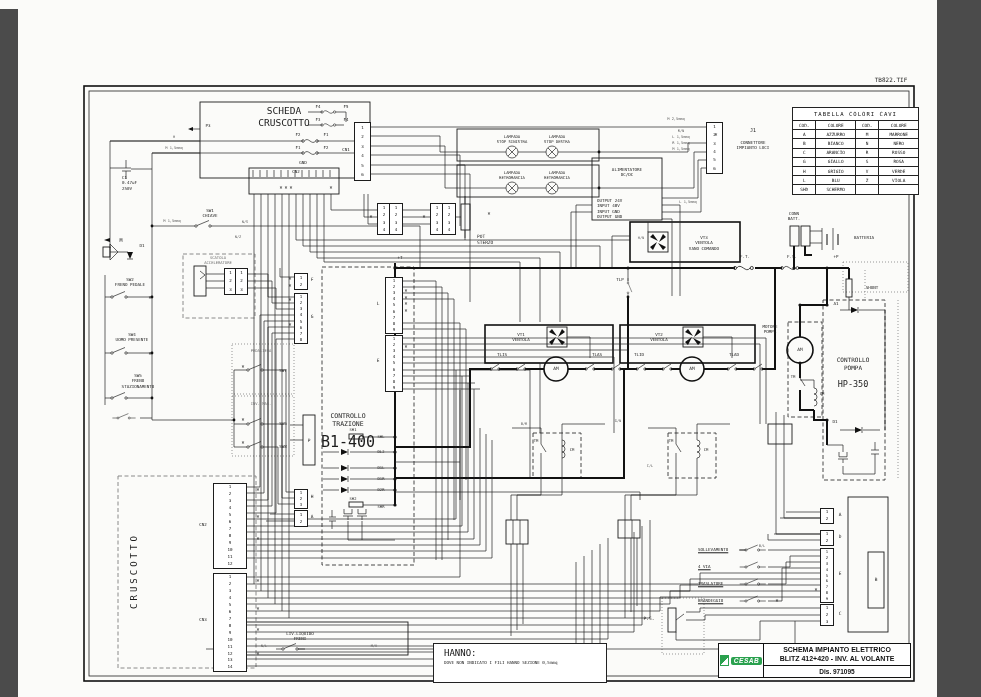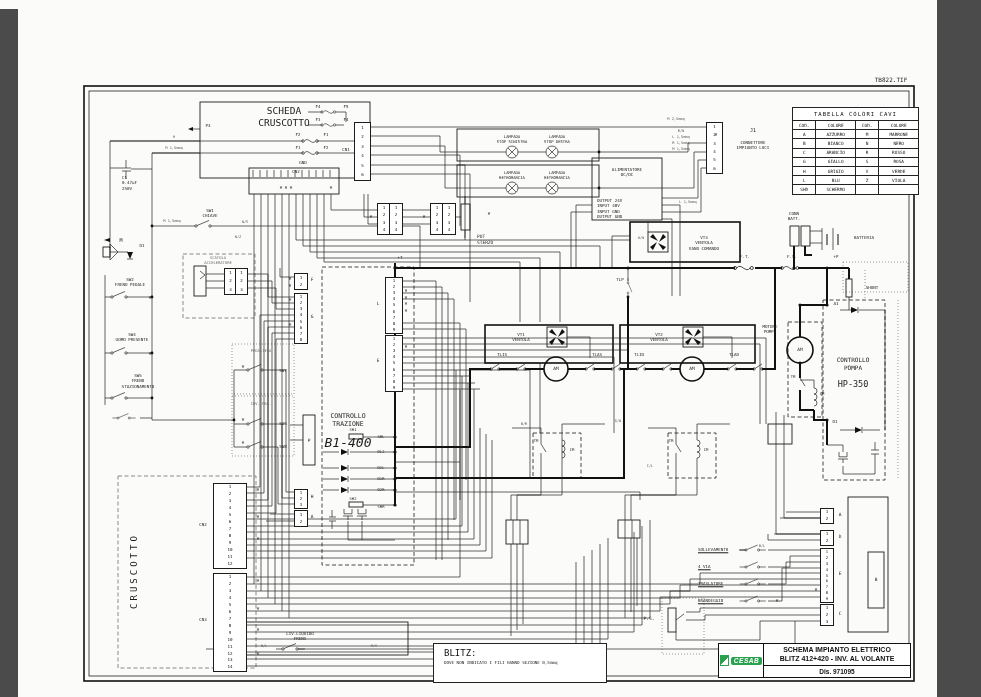--- a/index.html
+++ b/index.html
@@ -422,21 +422,21 @@
       <tr>
         <td>SHD</td>
         <td>SCHERMO</td>
         <td></td>
         <td></td>
       </tr>
     </tbody>
 </table>
 
 <div id="notebox">
-  <div class="nt">BLITZ:</div>
+  <div class="nt">HANNO:</div>
   <div class="nb">DOVE NON INDICATO I FILI HANNO SEZIONE 0,5mmq</div>
 </div>
 
 <div id="titleblock">
   <div id="tb-logo">
     <span class="logo-fig"></span>
     <span class="logo-text">CESAB</span>
   </div>
   <div id="tb-right">
     <div id="tb-title">
@@ -481,21 +481,21 @@
 <div class="lbl gray" style="left: 261px; top: 351px; font-size: 3.8px;">PEDALIERA</div>
 <div class="lbl " style="left: 283px; top: 371px; font-size: 4.2px;">SW7</div>
 <div class="lbl gray" style="left: 261px; top: 404px; font-size: 3.8px;">INV. MAN.</div>
 <div class="lbl " style="left: 283px; top: 424px; font-size: 4.2px;">SW6</div>
 <div class="lbl " style="left: 283px; top: 447px; font-size: 4.2px;">SW8</div>
 <div class="lbl rot" style="left: 135px; top: 571px; font-size: 9px;">CRUSCOTTO</div>
 <div class="lbl " style="left: 203px; top: 525px; font-size: 4.2px;">CN2</div>
 <div class="lbl " style="left: 203px; top: 620px; font-size: 4.2px;">CN3</div>
 <div class="lbl " style="left: 348px; top: 420px; font-size: 6.5px;">CONTROLLO
 TRAZIONE</div>
-<div class="lbl " style="left: 348px; top: 443px; font-size: 13px; font-style: italic;">B1-400</div>
+<div class="lbl " style="left: 348px; top: 443px; font-size: 15px;">B1-400</div>
 <div class="lbl " style="left: 400px; top: 258px; font-size: 4.2px;">+T</div>
 <div class="lbl " style="left: 312px; top: 280px; font-size: 4.5px;">F</div>
 <div class="lbl " style="left: 312px; top: 317px; font-size: 4.5px;">G</div>
 <div class="lbl " style="left: 309px; top: 441px; font-size: 4.5px;">P</div>
 <div class="lbl " style="left: 312px; top: 497px; font-size: 4.5px;">H</div>
 <div class="lbl " style="left: 312px; top: 517px; font-size: 4.5px;">A</div>
 <div class="lbl " style="left: 378px; top: 304px; font-size: 4.5px;">L</div>
 <div class="lbl " style="left: 378px; top: 361px; font-size: 4.5px;">E</div>
 <div class="lbl " style="left: 353px; top: 430px; font-size: 3.8px;">SH1</div>
 <div class="lbl " style="left: 381px; top: 437px; font-size: 3.8px;">SHL</div>

